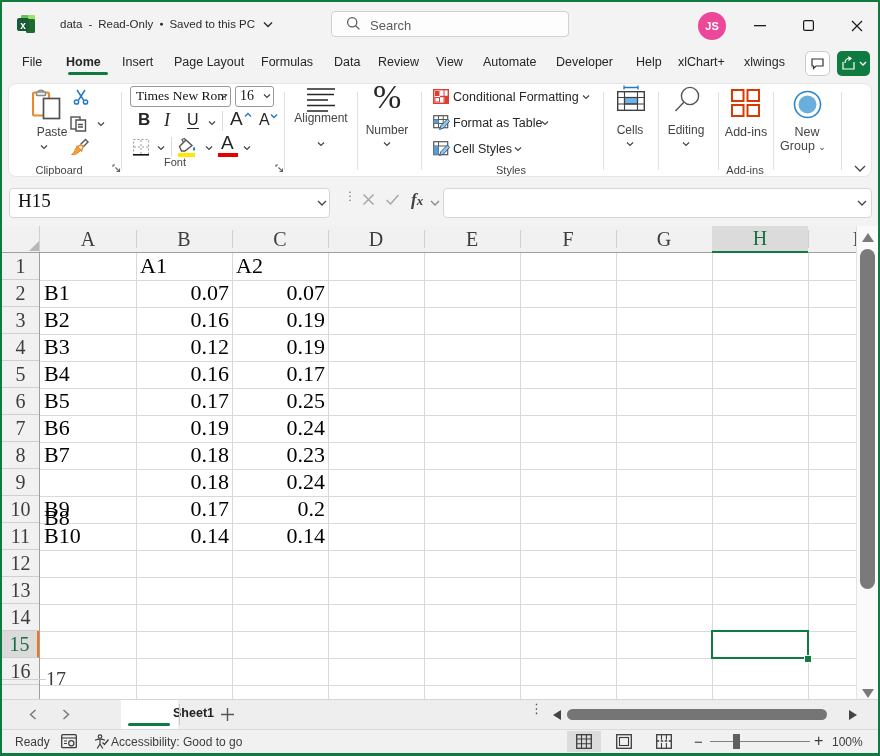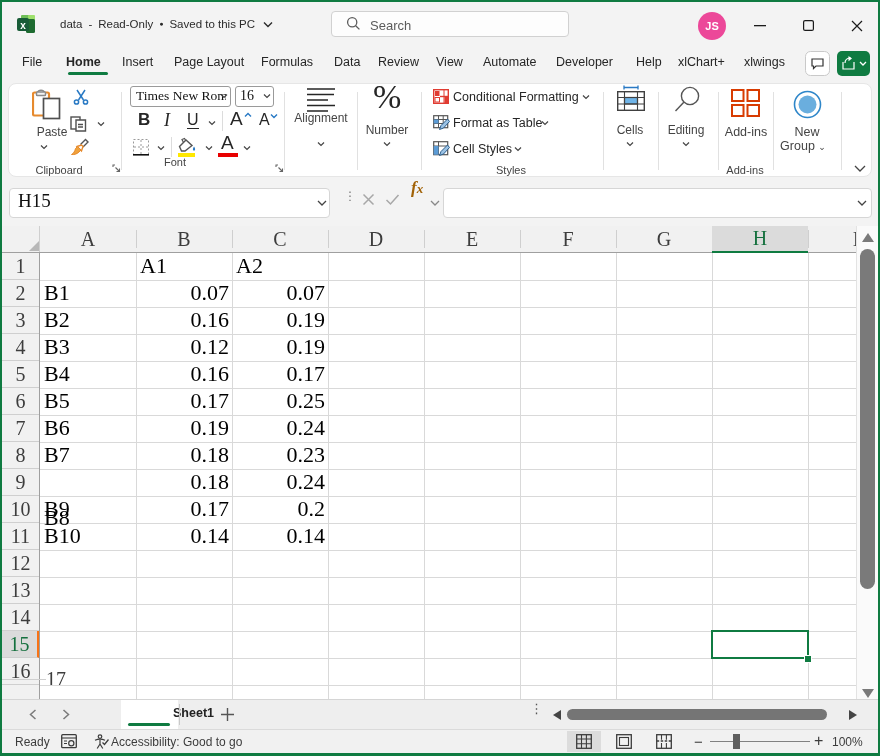--- a/index.html
+++ b/index.html
@@ -322,21 +322,21 @@
     <svg class="abs" style="left:315px;top:22px" width="10" height="8" viewBox="0 0 10 8">
         <path d="M1 2 L5 6 L9 2" fill="none" stroke="#444" stroke-width="1.3"></path>
       </svg>
     <div class="abs" style="left:342px;top:16px;width:3px;height:17px;color:#777;font-size:12px;line-height:6px;">⋮</div>
     <svg class="abs" style="left:360px;top:16px" width="13" height="13" viewBox="0 0 13 13">
         <path d="M1.5 1.5 L11.5 11.5 M11.5 1.5 L1.5 11.5" stroke="#a7a7a7" stroke-width="1.5"></path>
       </svg>
     <svg class="abs" style="left:383px;top:16px" width="15" height="13" viewBox="0 0 15 13">
         <path d="M1.5 7 L5.5 11 L13.5 2" fill="none" stroke="#a7a7a7" stroke-width="1.5"></path>
       </svg>
-    <div class="abs" style="left:409px;top:1px;font-family:'Liberation Serif',serif;font-style:italic;font-size:17px;font-weight:bold;color:#a16207;">f<span style="font-size:13px;">x</span></div>
+    <div class="abs" style="left:409px;top:13px;font-family:'Liberation Serif',serif;font-style:italic;font-size:17px;font-weight:bold;color:#404040;">f<span style="font-size:13px;">x</span></div>
     <svg class="abs" style="left:428px;top:22px" width="10" height="8" viewBox="0 0 10 8">
         <path d="M1 2 L5 6 L9 2" fill="none" stroke="#888" stroke-width="1.3"></path>
       </svg>
     <div class="abs fxbox"></div>
     <svg class="abs" style="left:855px;top:22px" width="10" height="8" viewBox="0 0 10 8">
         <path d="M1 2 L5 6 L9 2" fill="none" stroke="#444" stroke-width="1.3"></path>
       </svg>
   </div>
   <div class="abs gridwrap">
     <div class="colhdrs">

